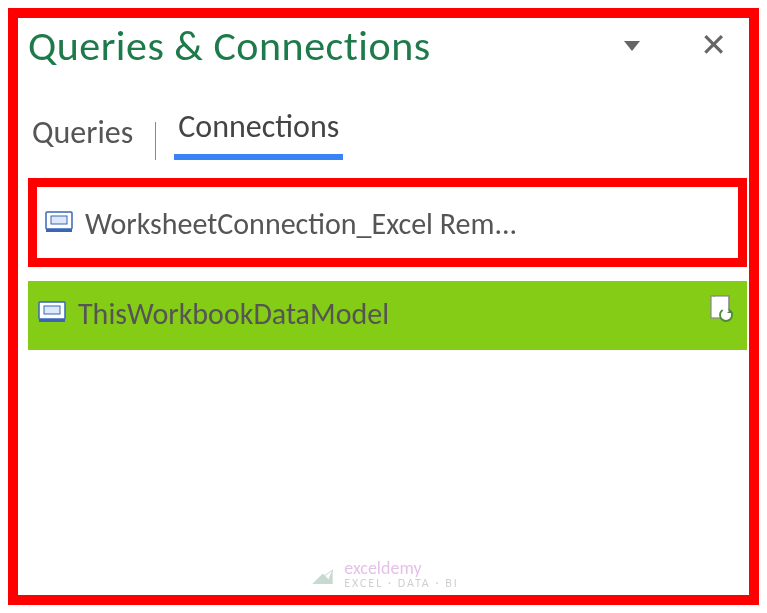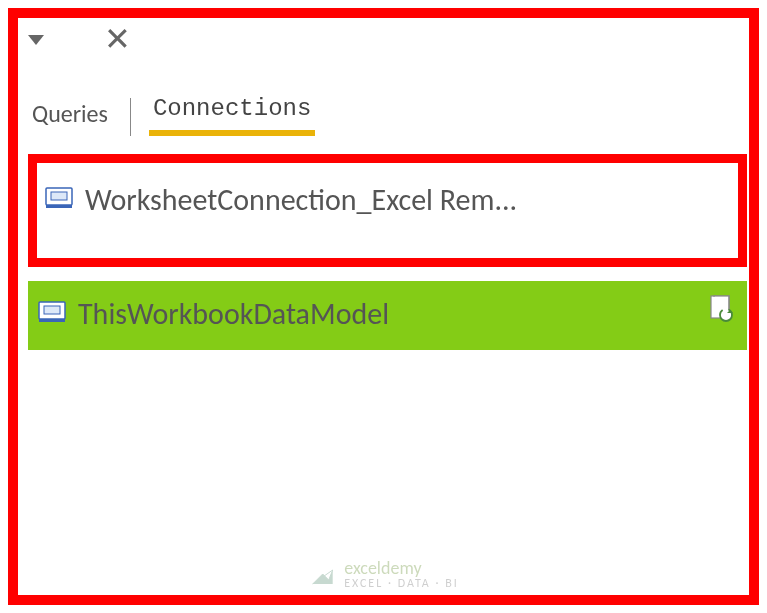--- a/index.html
+++ b/index.html
@@ -59,48 +59,47 @@
       color: #666;
       cursor: pointer;
       font-weight: 300;
     }
     .tabs {
       display: flex;
       align-items: flex-end;
       margin-bottom: 18px;
     }
     .tab {
-      font-size: 24px;
+      font-size: 32px;
       color: #555;
       padding: 6px 4px 8px 4px;
       cursor: pointer;
       position: relative;
       text-align: center;
     }
     .tab-separator {
       width: 1px;
       height: 38px;
       background: #888;
       margin: 0 18px;
     }
     .tab.active {
       color: #444;
       font-weight: 400;
-      border-bottom: 6px solid #eab308;
-      font-family: Liberation Mono, monospace;
+      border-bottom: 6px solid #3b82f6;
     }
     .connection-count {
       font-size: 24px;
       color: #555;
       margin-bottom: 6px;
     }
     .item-highlight {
       border: 9px solid #ff0000;
       margin: 2px 0 14px 0;
-      padding: 14px 8px 36px 8px;
+      padding: 14px 8px 12px 8px;
     }
     .connection-item {
       display: flex;
       align-items: flex-start;
       gap: 12px;
       padding: 4px 0;
     }
     .connection-item.selected-row {
       background: #84cc16;
       padding: 14px 10px 18px 10px;
@@ -148,35 +147,36 @@
       width: 28px;
       height: 28px;
     }
     .wm-text {
       display: flex;
       flex-direction: column;
       line-height: 1;
     }
     .wm-name {
       font-size: 18px;
-      color: #4d7c0f;
+      color: #a21caf;
       font-weight: 400;
     }
     .wm-tag {
       font-size: 12px;
       letter-spacing: 2px;
       color: #555;
     }
   </style>
 </head>
 <body>
 
 <div class="panel">
 
   <div class="panel-header">
+    <div class="panel-title">Queries &amp; Connections</div>
     <div class="panel-controls">
       <div class="dropdown-caret"></div>
       <div class="close-x">✕</div>
     </div>
   </div>
 
   <div class="tabs">
     <div class="tab">Queries</div>
     <div class="tab-separator"></div>
     <div class="tab active">Connections</div>

